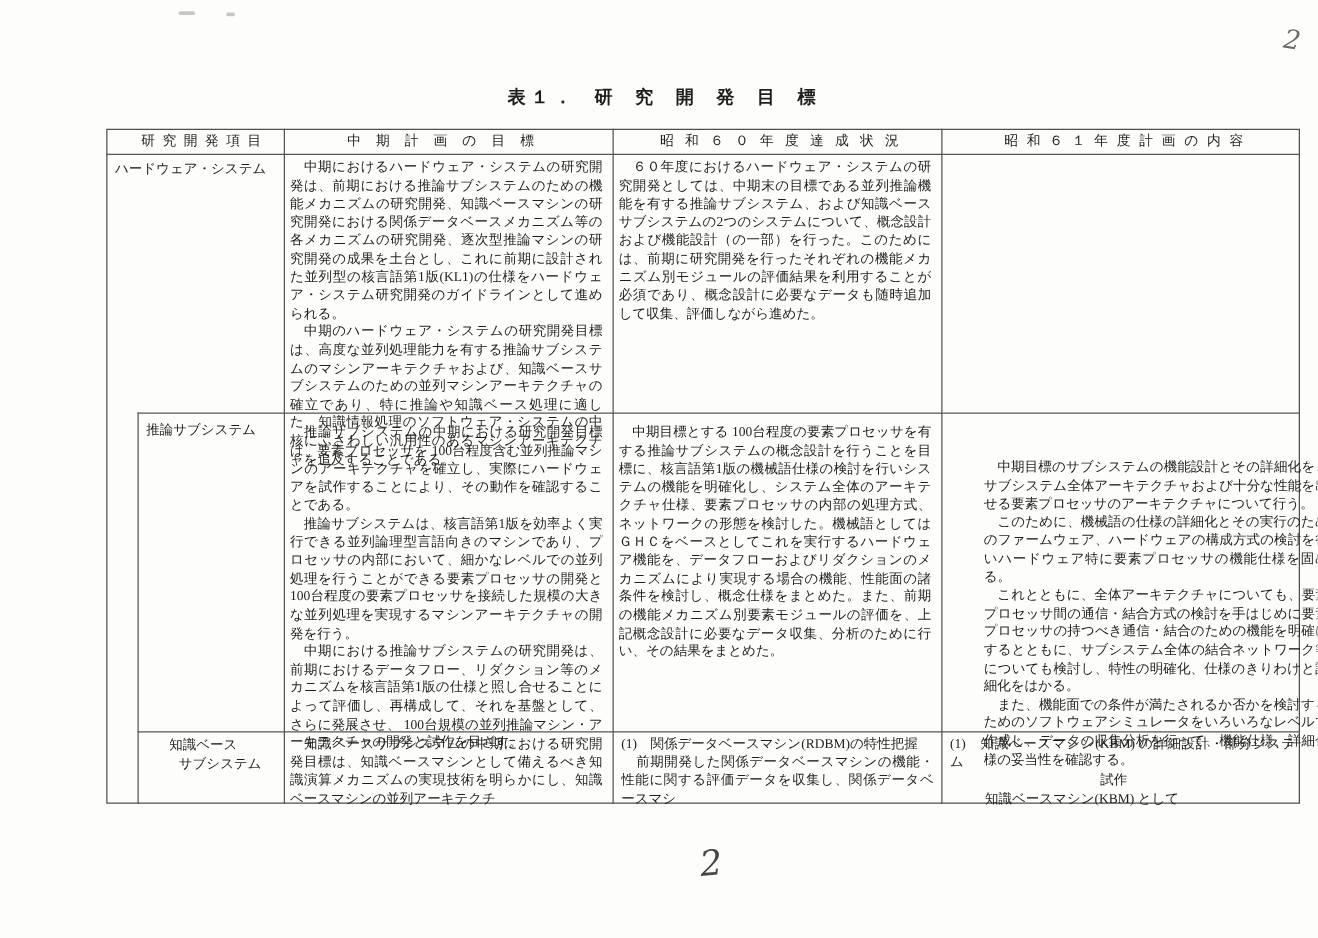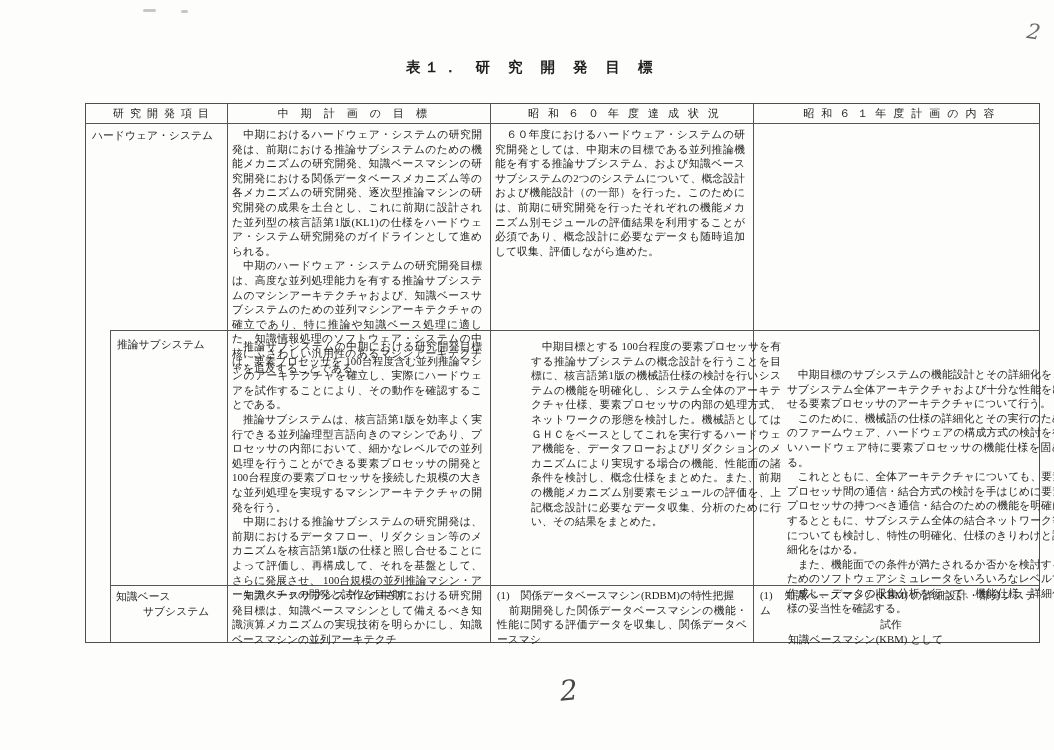--- a/index.html
+++ b/index.html
@@ -3,42 +3,42 @@
 <meta charset="utf-8">
 <style>
   * { box-sizing: border-box; }
   html,body { margin:0; padding:0; }
   body {
     width:1054px; height:750px; position:relative; overflow:hidden;
     background:#fdfdfb;
     font-family:"Liberation Serif","DejaVu Serif",serif;
     color:#1e1e1e;
   }
-  .page-title { position:absolute; top:58px; left:406px; font-size:14.5px; font-weight:700; white-space:nowrap; }
+  .page-title { position:absolute; top:68px; left:406px; font-size:14.5px; font-weight:700; white-space:nowrap; }
   .page-title .prefix { letter-spacing:4px; margin-right:14px; }
   .page-title .main { letter-spacing:18px; }
   .hw { font-family:"DejaVu Serif",serif; font-style:italic; color:#6b6b6b; }
   .hw-top { position:absolute; top:20px; left:1027px; font-size:21px; transform:rotate(9deg); }
   .hw-bottom { position:absolute; top:674px; left:560px; font-size:28px; color:#474747; transform:rotate(-5deg); }
   .smudge { position:absolute; background:#9a9a9a; opacity:.55; border-radius:2px; }
   .smudge.a { top:9px; left:143px; width:13px; height:3px; }
   .smudge.b { top:10px; left:181px; width:7px; height:3px; }
 
   .tbl { position:absolute; top:103px; left:85px; width:955px; height:540px; }
   .outer { position:absolute; inset:0; border:1px solid #4e4e4e; }
   .line { position:absolute; background:#565656; }
   .v { width:1px; } .h { height:1px; }
 
   .hdr { position:absolute; top:0; height:20px; line-height:20px; text-align:center;
          font-size:11px; white-space:nowrap; overflow:hidden; }
   .ls6 { letter-spacing:6px;padding-left:16px; } .ls9 { letter-spacing:9px; } .ls12 { letter-spacing:12px; } .ls7 { letter-spacing:7px; }
 
   .cell-text { position:absolute; font-size:10.8px; line-height:14.6px; text-align:justify; }
   .cell-text p { margin:0; }
-  .rowlabel { position:absolute; font-size:10.8px; line-height:15px; white-space:nowrap; }
+  .rowlabel { position:absolute; font-size:10.8px; line-height:15px; white-space:nowrap;text-align:center; }
   .kb-line2 { padding-left:27px; }
   .num-body { margin-left:20px; text-indent:12px; }
   .right-line { text-align:center; padding-right:14px; }
   .indent-line { padding-left:28px; }
 </style>
 </head>
 <body>
 
 <div class="smudge a"></div>
 <div class="smudge b"></div>
@@ -74,21 +74,21 @@
   <div class="cell-text" style="left:410px; top:24px; width:250px;">
     <p>　６０年度におけるハードウェア・システムの研究開発としては、中期末の目標である並列推論機能を有する推論サブシステム、および知識ベースサブシステムの2つのシステムについて、概念設計および機能設計（の一部）を行った。このためには、前期に研究開発を行ったそれぞれの機能メカニズム別モジュールの評価結果を利用することが必須であり、概念設計に必要なデータも随時追加して収集、評価しながら進めた。</p>
   </div>
 
   <div class="rowlabel" style="left:32px; top:234px;">推論サブシステム</div>
   <div class="cell-text" style="left:147px; top:236px; width:250px;">
     <p>　推論サブシステムの中期における研究開発目標は、要素プロセッサを 100台程度含む並列推論マシンのアーキテクチャを確立し、実際にハードウェアを試作することにより、その動作を確認することである。</p>
     <p>　推論サブシステムは、核言語第1版を効率よく実行できる並列論理型言語向きのマシンであり、プロセッサの内部において、細かなレベルでの並列処理を行うことができる要素プロセッサの開発と 100台程度の要素プロセッサを接続した規模の大きな並列処理を実現するマシンアーキテクチャの開発を行う。</p>
     <p>　中期における推論サブシステムの研究開発は、前期におけるデータフロー、リダクション等のメカニズムを核言語第1版の仕様と照し合せることによって評価し、再構成して、それを基盤として、さらに発展させ、 100台規模の並列推論マシン・アーキテクチャの開発と試作を目ざす。</p>
   </div>
-  <div class="cell-text" style="left:410px; top:236px; width:250px;margin-left:36px;">
+  <div class="cell-text" style="left:410px; top:236px; width:250px;">
     <p>　中期目標とする 100台程度の要素プロセッサを有する推論サブシステムの概念設計を行うことを目標に、核言語第1版の機械語仕様の検討を行いシステムの機能を明確化し、システム全体のアーキテクチャ仕様、要素プロセッサの内部の処理方式、ネットワークの形態を検討した。機械語としてはＧＨＣをベースとしてこれを実行するハードウェア機能を、データフローおよびリダクションのメカニズムにより実現する場合の機能、性能面の諸条件を検討し、概念仕様をまとめた。また、前期の機能メカニズム別要素モジュールの評価を、上記概念設計に必要なデータ収集、分析のために行い、その結果をまとめた。</p>
   </div>
   <div class="cell-text" style="left:702px; top:236px; width:276px;margin-top:28px;">
     <p>　中期目標のサブシステムの機能設計とその詳細化を、サブシステム全体アーキテクチャおよび十分な性能を出せる要素プロセッサのアーキテクチャについて行う。</p>
     <p>　このために、機械語の仕様の詳細化とその実行のためのファームウェア、ハードウェアの構成方式の検討を行いハードウェア特に要素プロセッサの機能仕様を固める。</p>
     <p>　これとともに、全体アーキテクチャについても、要素プロセッサ間の通信・結合方式の検討を手はじめに要素プロセッサの持つべき通信・結合のための機能を明確にするとともに、サブシステム全体の結合ネットワーク等についても検討し、特性の明確化、仕様のきりわけと詳細化をはかる。</p>
     <p>　また、機能面での条件が満たされるか否かを検討するためのソフトウェアシミュレータをいろいろなレベルで作成し、データの収集分析を行って、機能仕様、詳細仕様の妥当性を確認する。</p>
   </div>
 
   <div class="rowlabel" style="left:31px; top:486px;">

